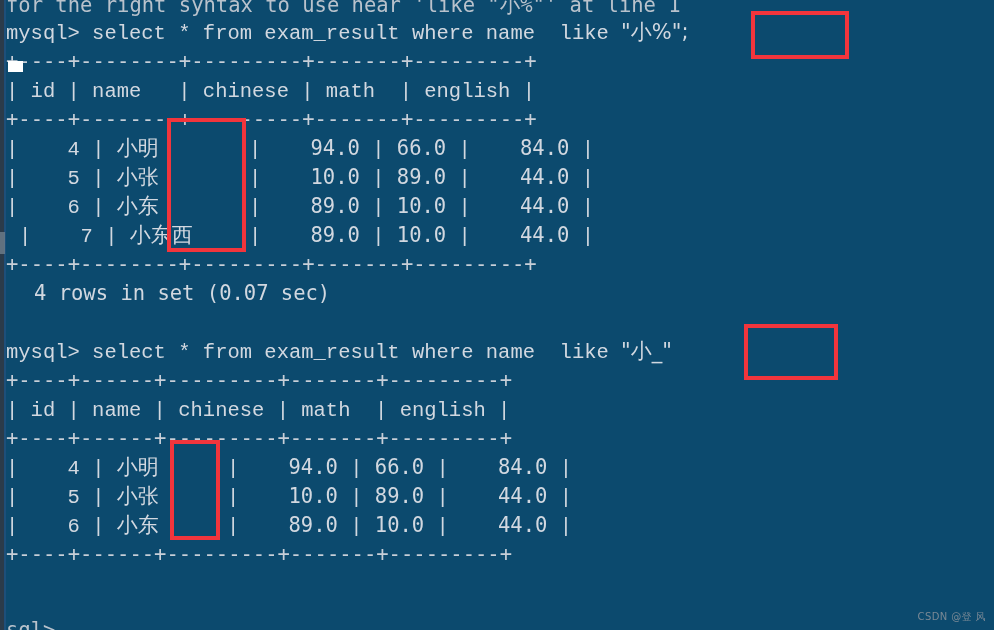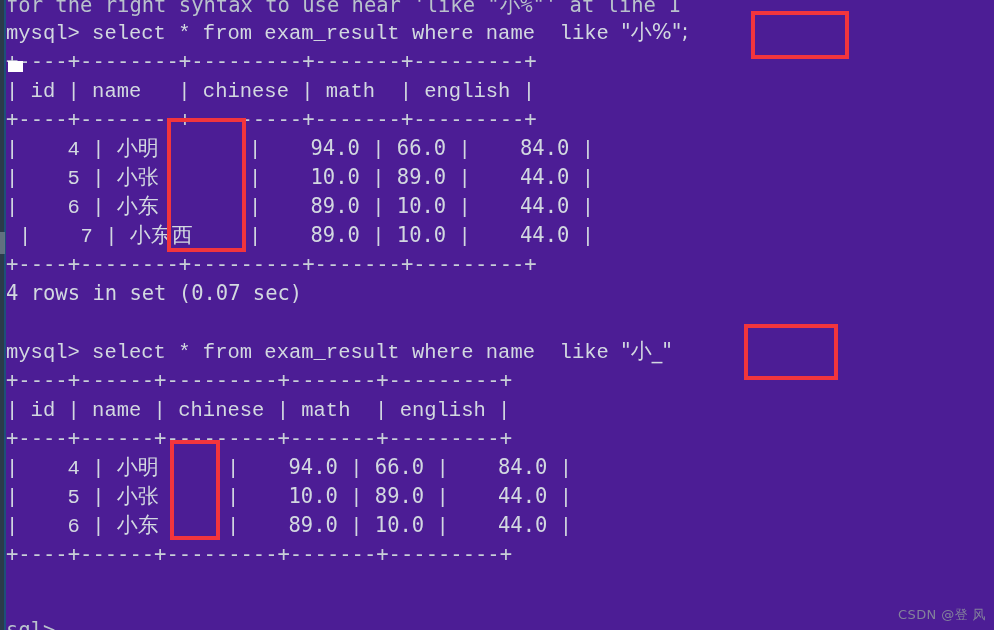--- a/index.html
+++ b/index.html
@@ -14,21 +14,21 @@
     position: relative;
     font-family: "DejaVu Sans Mono", monospace;
   }
 
   
   #terminal {
     position: absolute;
     left: 0; top: 0;
     width: 994px;
     height: 630px;
-    background: #4c1d95;
+    background: #0c4a6e;
     overflow: hidden;
   }
 
   
   .edge-strip {
     position: absolute;
     left: 0; top: 0;
     width: 4px;
     height: 630px;
     background: #2b3b4a;
@@ -96,21 +96,21 @@
     pointer-events: none;
   }
 
   
   .watermark {
     position: absolute;
     right: 8px;
     bottom: 6px;
     color: #8d949c;
     font-family: "DejaVu Sans", sans-serif;
-    font-size: 13px;
+    font-size: 10px;
     letter-spacing: .4px;
     opacity: .85;
   }
 
   
   .clip-top {
     position: absolute;
     left: 6px;
     top: -9px;
     color: #b9c2cc;
@@ -158,21 +158,21 @@
     <div class="line" style="top:221px;margin-left:13px;"><span class="seg-mono">|    </span><span class="seg-mono">7</span><span class="seg-mono"> | </span><span class="seg-cjk">小</span><span class="seg-cjk">东西</span></div>
 
     
     <div class="line" style="left:249px; top:134px;"><span class="seg-mono">|    </span><span>94.0</span><span class="seg-mono"> | </span><span>66.0</span><span class="seg-mono"> |    </span><span>84.0</span><span class="seg-mono"> |</span></div>
     <div class="line" style="left:249px; top:163px;"><span class="seg-mono">|    </span><span>10.0</span><span class="seg-mono"> | </span><span>89.0</span><span class="seg-mono"> |    </span><span>44.0</span><span class="seg-mono"> |</span></div>
     <div class="line" style="left:249px; top:192px;"><span class="seg-mono">|    </span><span>89.0</span><span class="seg-mono"> | </span><span>10.0</span><span class="seg-mono"> |    </span><span>44.0</span><span class="seg-mono"> |</span></div>
     <div class="line" style="left:249px; top:221px;"><span class="seg-mono">|    </span><span>89.0</span><span class="seg-mono"> | </span><span>10.0</span><span class="seg-mono"> |    </span><span>44.0</span><span class="seg-mono"> |</span></div>
 
     <div class="line rule" style="top:250px;">+----+--------+---------+-------+---------+</div>
 
-    <div class="line" style="top:279px;">4 rows in set (0.07 sec)</div>
+    <div class="line" style="top:279px;padding-left:28px;">4 rows in set (0.07 sec)</div>
 
     
     <div class="line" style="top:337px;"><span class="seg-mono">mysql&gt;</span><span class="seg-mono"> select * from exam_result where name  like </span><span class="seg-cjk">"小_"</span></div>
 
     <div class="line rule" style="top:366px;">+----+------+---------+-------+---------+</div>
 
     <div class="line" style="top:395px;"><span class="seg-mono">| id | name | chinese | math  | english |</span></div>
 
     <div class="line rule" style="top:424px;">+----+------+---------+-------+---------+</div>
 

